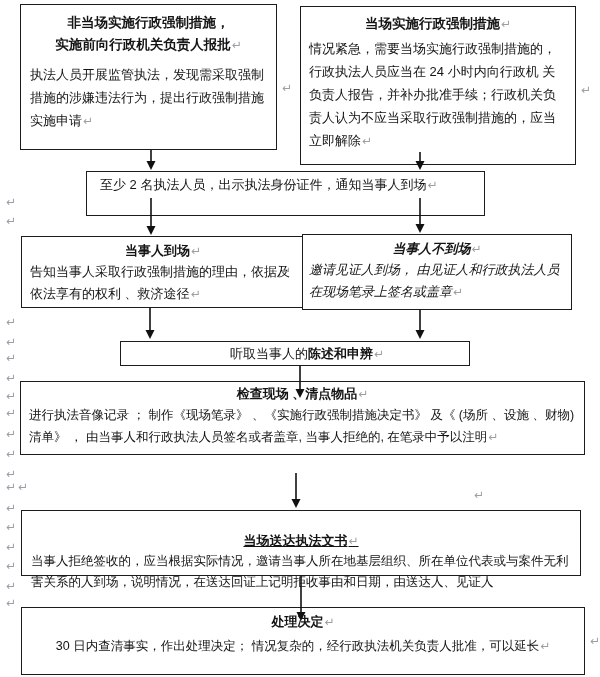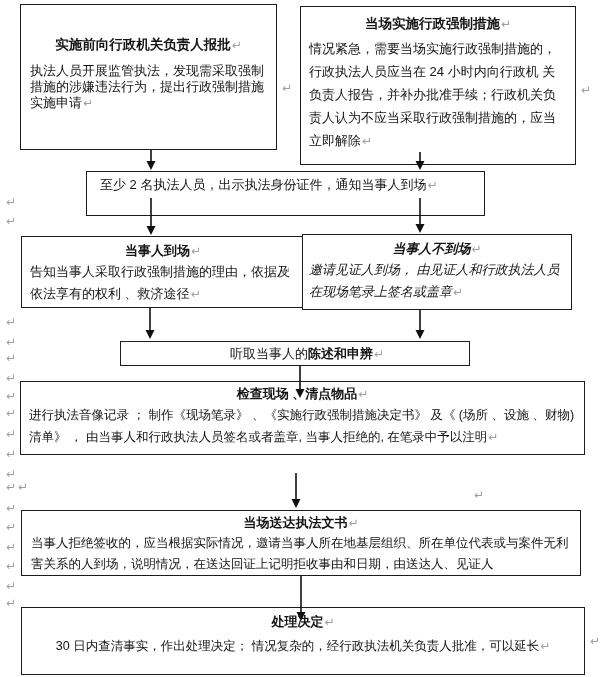--- a/index.html
+++ b/index.html
@@ -11,21 +11,21 @@
     position:absolute;box-sizing:border-box;border:1px solid #1c1c1c;background:#ffffff;
     font-size:13px;
   }
   .ttl{font-weight:bold;text-align:center;line-height:20px;}
   .bd{word-break:break-all;line-height:22px;}
   .pm{color:#9aa0a6;font-size:12px;font-weight:normal;margin-left:1px;}
 
   
   .b-pre{left:20px;top:4px;width:257px;height:146px;}
   .b-pre .ttl{margin-top:7px;line-height:22px;font-size:13.5px;margin-bottom:7px;}
-  .b-pre .bd{padding:0 9px;line-height:16px;}
+  .b-pre .bd{padding:0 9px;line-height:23px;}
 
   .b-onsite{left:300px;top:6px;width:276px;height:159px;}
   .b-onsite .ttl{margin-top:7px;margin-bottom:3px;font-size:13.5px;}
   .b-onsite .bd{padding:0 8px;line-height:23px;}
 
   .b-notify{left:86px;top:171px;width:399px;height:45px;}
   .b-notify .lbl{line-height:25px;padding-left:13px;}
 
   .b-present{left:21px;top:236px;width:284px;height:72px;}
   .b-present .ttl{margin-top:4px;}
@@ -36,21 +36,21 @@
   .b-absent .bd{padding:0 6px;}
 
   .b-hear{left:120px;top:341px;width:350px;height:25px;text-align:center;line-height:23px;padding-left:24px;}
   .b-hear .bold{font-weight:bold;}
 
   .b-inspect{left:20px;top:381px;width:565px;height:74px;}
   .b-inspect .ttl{margin-top:2px;}
   .b-inspect .bd{padding:0 8px;font-size:12.5px;line-height:22px;}
 
   .b-deliver{left:21px;top:510px;width:560px;height:66px;}
-  .b-deliver .ttl{margin-top:2px;}
+  .b-deliver .ttl{margin-top:20px;text-decoration:underline;}
   .b-deliver .bd{padding:0 9px;font-size:12.5px;line-height:21px;}
 
   .b-decision{left:21px;top:607px;width:564px;height:68px;}
   .b-decision .ttl{margin-top:4px;}
   .b-decision .bd{text-align:center;font-size:12.5px;line-height:22px;padding:0 4px;margin-top:3px;}
 
   .arrows{position:absolute;left:0;top:0;z-index:5;pointer-events:none;}
   .mark{position:absolute;color:#9aa0a6;font-size:12px;line-height:12px;z-index:2;}
 </style>
 </head>
@@ -84,21 +84,21 @@
 
       <line x1="296" y1="473" x2="296" y2="500"></line>
         <polygon points="291.5,499 300.5,499 296,508" stroke="none"></polygon>
 
       <line x1="301" y1="576" x2="301" y2="613"></line>
         <polygon points="296.5,612 305.5,612 301,621" stroke="none"></polygon>
     </g>
   </svg>
 
   <div class="box b-pre">
-    <div class="ttl"><br>
+    <div class="ttl"><span>非当场实施行政强制措施，</span><br>
       <span>实施前向行政机关负责人报批</span><span class="pm">↵</span></div>
     <div class="bd"><span>执法人员开展监管执法，发现需采取强制措施的涉嫌违法行为，提出行政强制措施实施申请</span><span class="pm">↵</span></div>
   </div>
 
   <div class="box b-onsite">
     <div class="ttl"><span>当场实施行政强制措施</span><span class="pm">↵</span></div>
     <div class="bd"><span>情况紧急，需要当场实施行政强制措施的，行政执法人员应当在 24 小时内向行政机 关负责人报告，并补办批准手续；行政机关负责人认为不应当采取行政强制措施的，应当立即解除</span><span class="pm">↵</span></div>
   </div>
 
   <div class="box b-notify">

